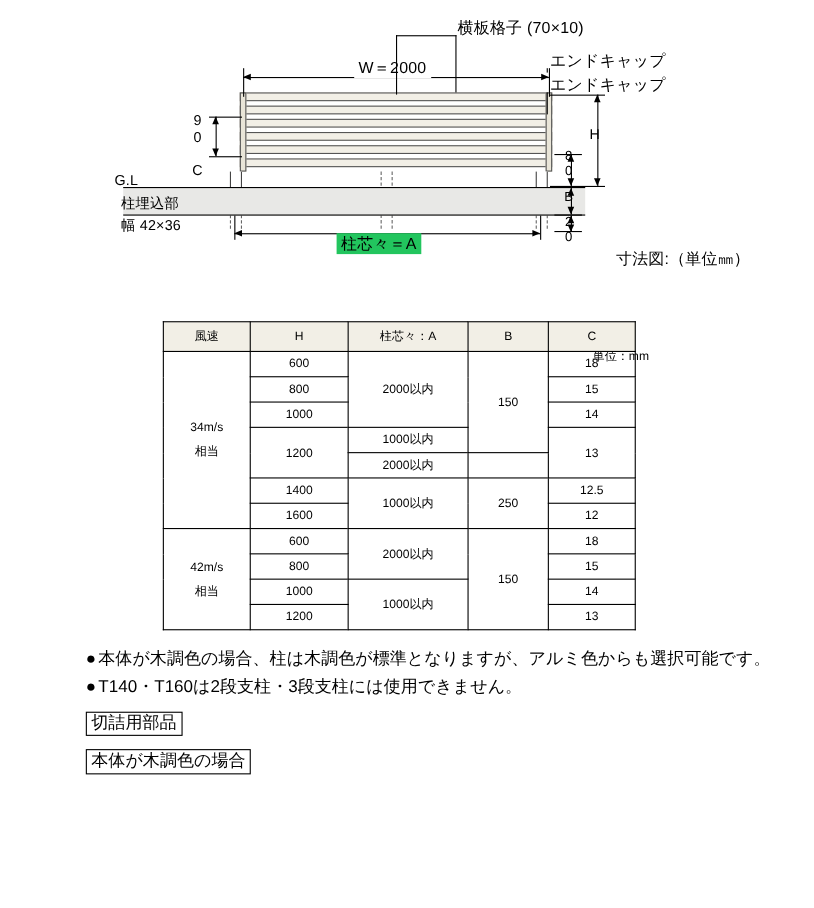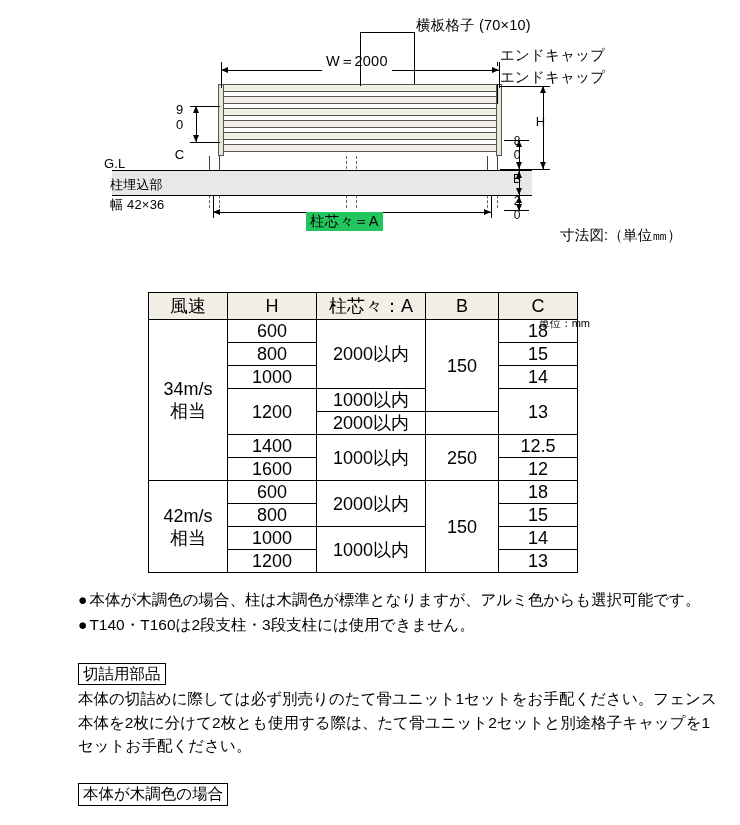--- a/index.html
+++ b/index.html
@@ -37,42 +37,42 @@
   .arrowhead{position:absolute;width:0;height:0;}
   .ah-left{border-top:3.5px solid transparent;border-bottom:3.5px solid transparent;border-right:7px solid #000;}
   .ah-right{border-top:3.5px solid transparent;border-bottom:3.5px solid transparent;border-left:7px solid #000;}
   .ah-up{border-left:3.5px solid transparent;border-right:3.5px solid transparent;border-bottom:7px solid #000;}
   .ah-down{border-left:3.5px solid transparent;border-right:3.5px solid transparent;border-top:7px solid #000;}
 
   .leader{position:absolute;background:#000;}
 
   
   .unit-label{position:absolute;right:150px;top:280px;font-size:11px;margin-top:36px;}
-  table.spec{position:absolute;left:148px;top:292px;border-collapse:collapse;font-size:18px;}
+  table.spec{position:absolute;left:148px;top:292px;border-collapse:collapse;font-size:11px;}
   table.spec td,table.spec th{
     border:1px solid #000;
     text-align:center;
     font-weight:normal;
     padding:0;
     height:22px;
     line-height:22px;
   }
   table.spec thead td{background:#f2efe6;height:26px;line-height:26px;}
   .c-wind{width:78px;}
   .c-h{width:88px;}
   .c-a{width:108px;}
   .c-b{width:72px;}
   .c-c{width:78px;}
 
   
   .notes{position:absolute;left:78px;top:588px;width:648px;font-size:15.5px;line-height:1.5;}
   .note{display:flex;margin-bottom:2px;}
   .bullet{flex:0 0 auto;margin-right:2px;}
   .note-text{flex:1 1 auto;}
-  .boxhead{display:inline-block;border:1px solid #000;padding:0 4px;font-size:15.5px;line-height:1.35;margin:22px 0 2px 0;}
+  .boxhead{display:inline-block;border:1px solid #000;padding:0 4px;font-size:15.5px;line-height:1.35;margin:6px 0 2px 0;}
   .para{font-size:15.5px;line-height:1.5;}
   .sec{margin-top:4px;}
 </style>
 </head>
 <body>
 
 <div class="wrap">
 
   <div class="diagram">
 
@@ -242,21 +242,20 @@
       <span class="bullet">●</span>
       <span class="note-text">本体が木調色の場合、柱は木調色が標準となりますが、アルミ色からも選択可能です。</span>
     </div>
     <div class="note">
       <span class="bullet">●</span>
       <span class="note-text">T140・T160は2段支柱・3段支柱には使用できません。</span>
     </div>
 
     <div class="sec">
       <div class="boxhead">切詰用部品</div>
-      <div class="para">本体の切詰めに際しては必ず別売りのたて骨ユニット1セットをお手配ください。フェンス本体を2枚に分けて2枚とも使用する際は、たて骨ユニット2セットと別途格子キャップを1セットお手配ください。</div>
     </div>
 
     <div class="sec">
       <div class="boxhead">本体が木調色の場合</div>
     </div>
   </div>
 
 </div>
 
 </body></html>

